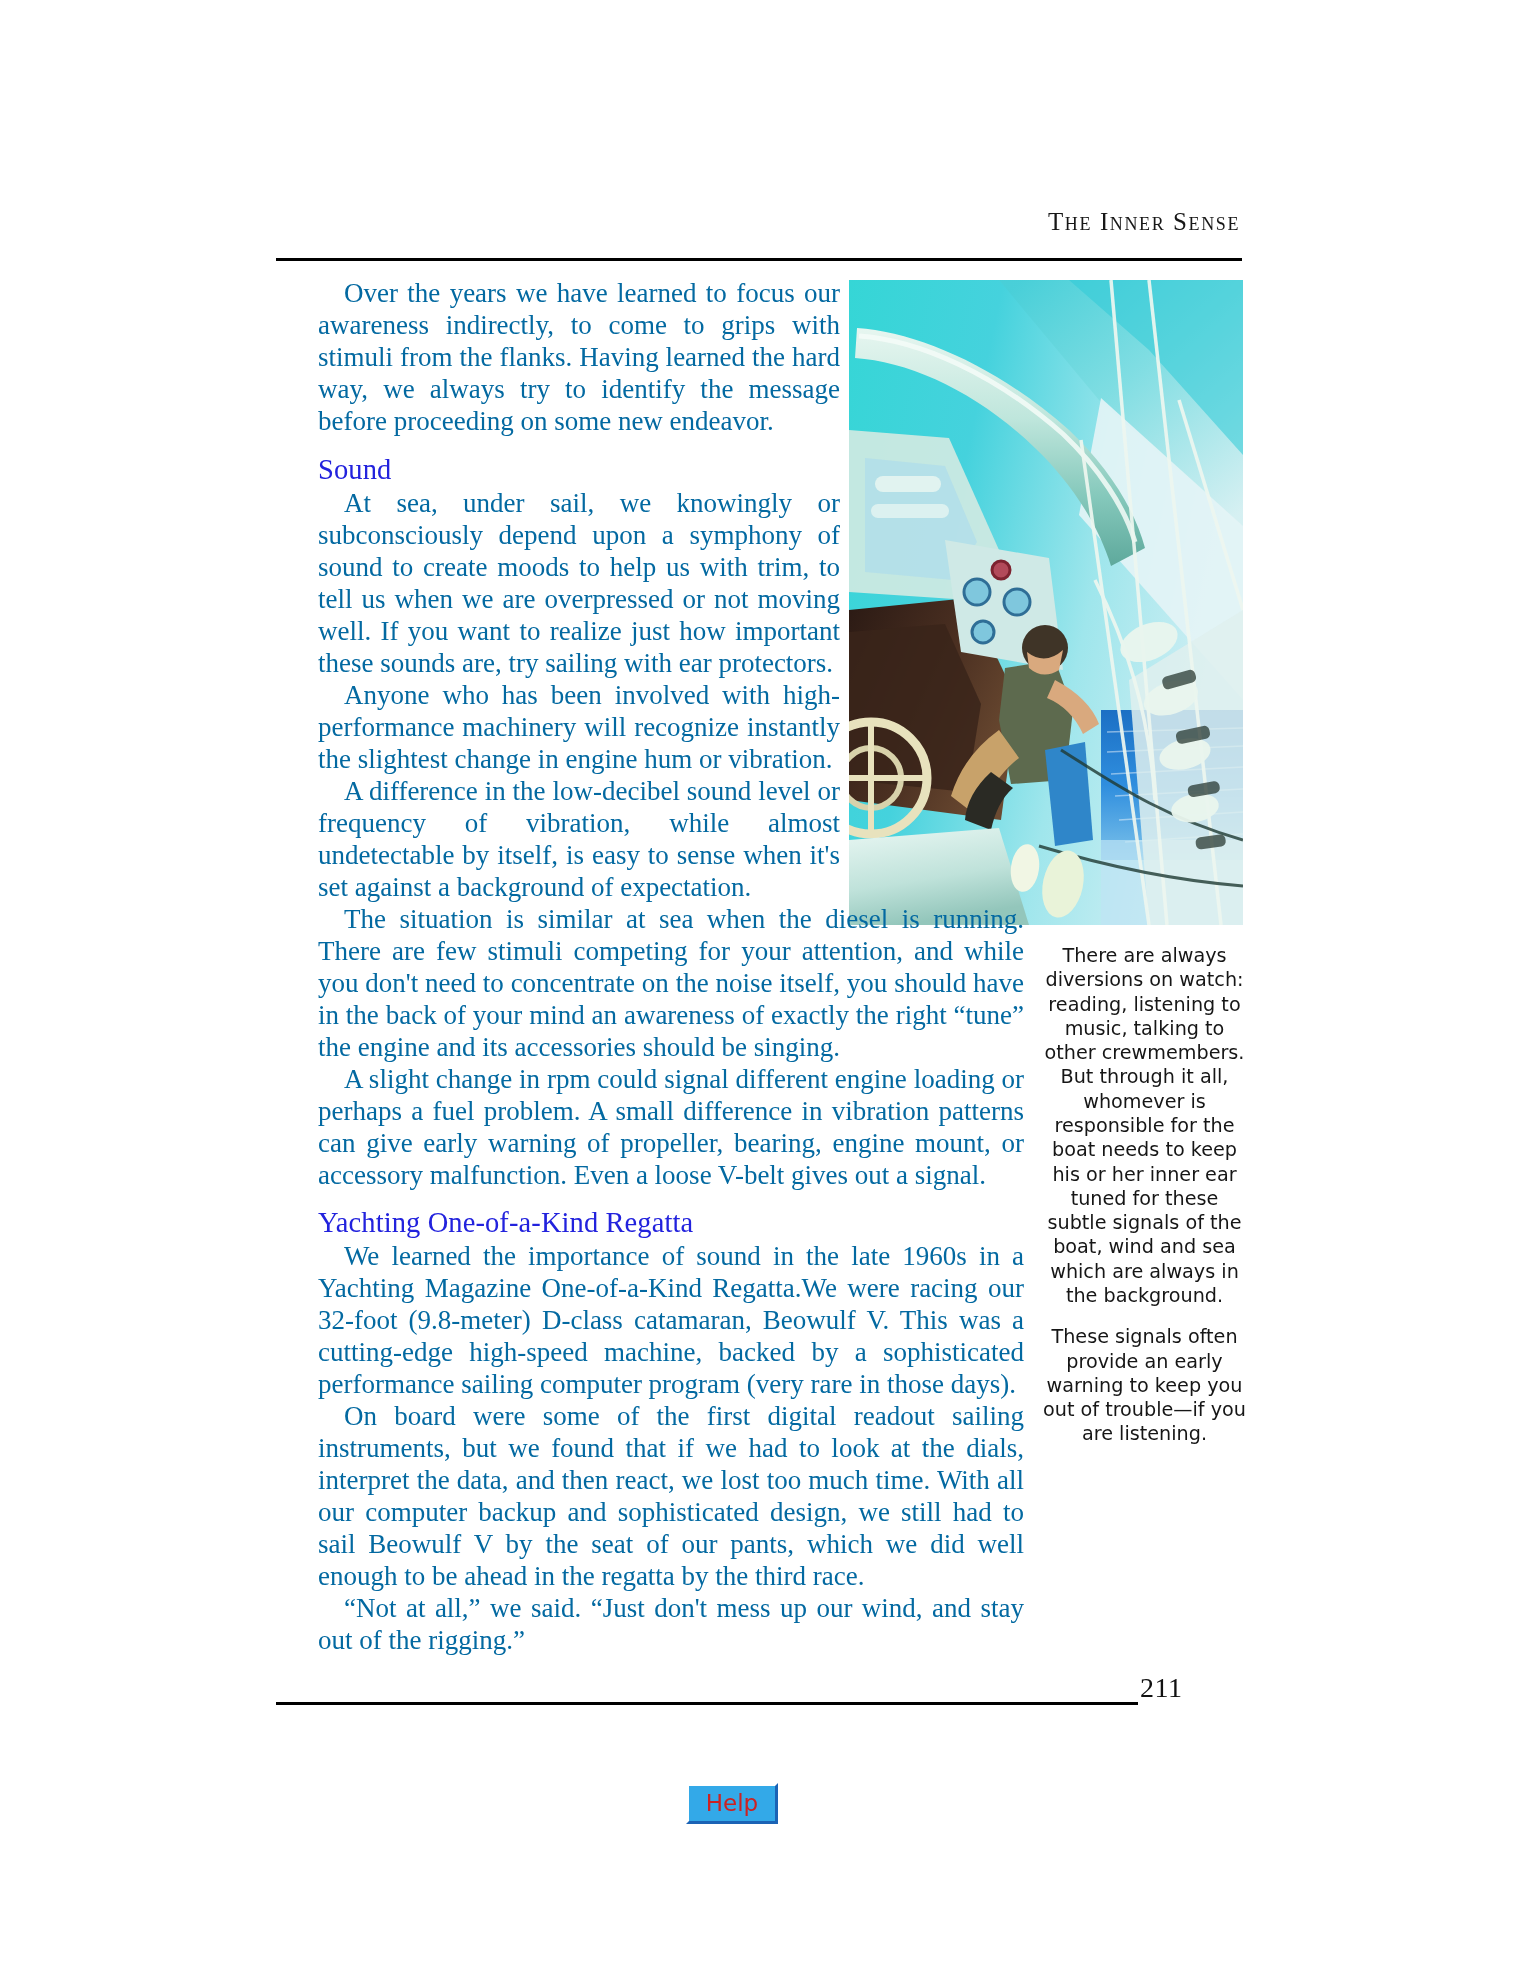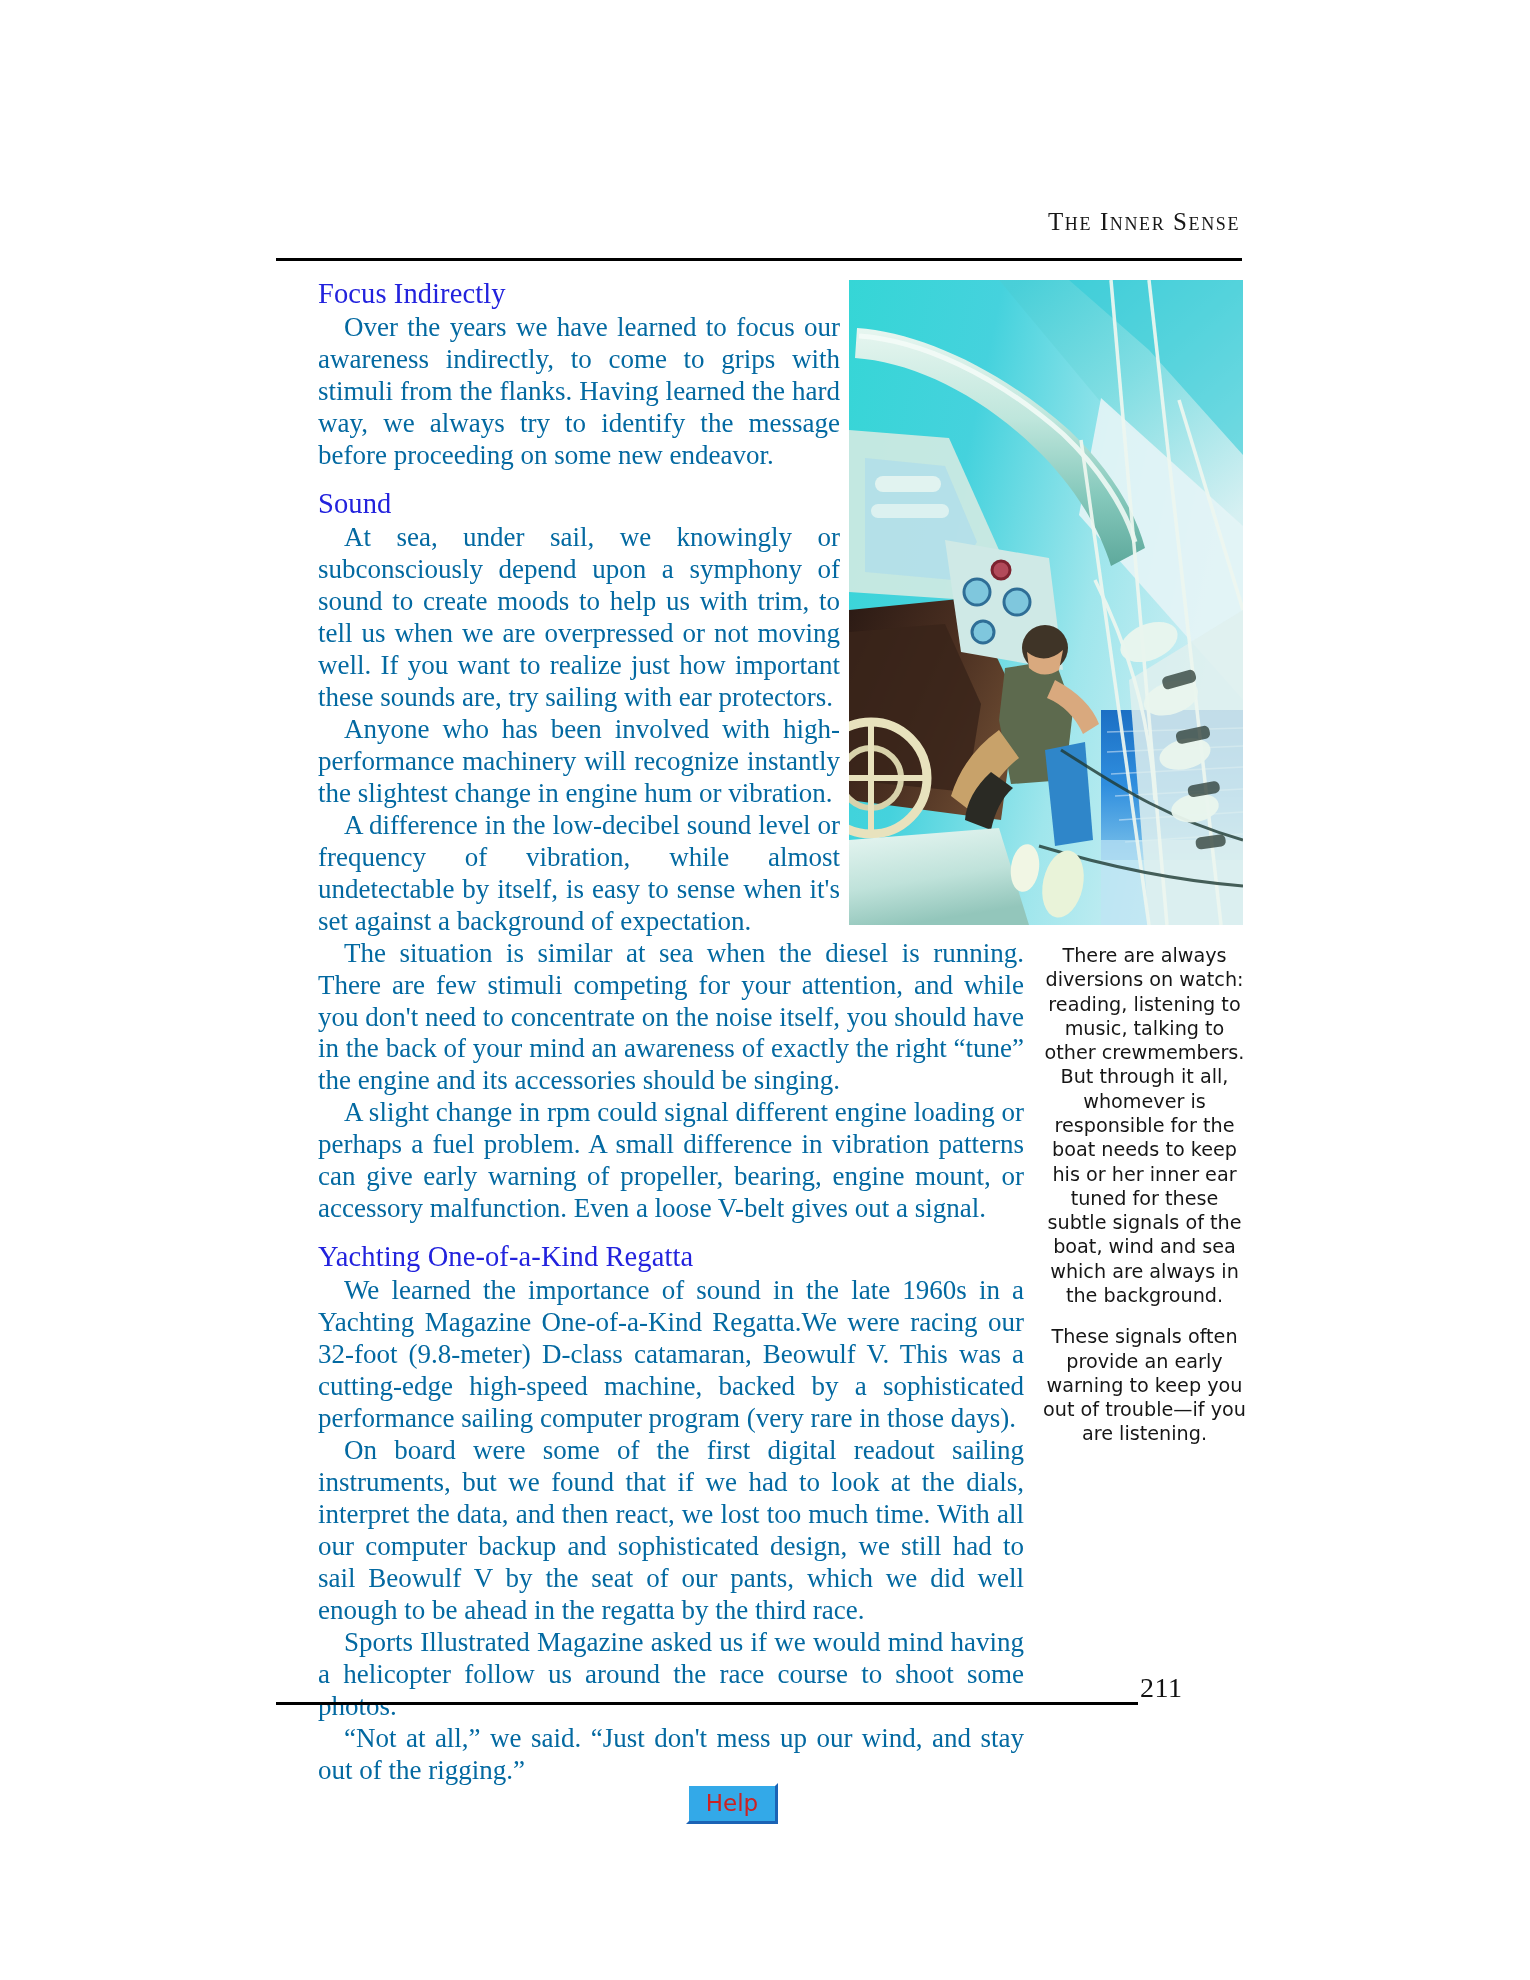--- a/index.html
+++ b/index.html
@@ -282,34 +282,32 @@
       </g>
 
       <polygon points="0,560 150,548 180,645 0,645" fill="url(#deckGrad)"></polygon>
       <ellipse cx="214" cy="604" rx="20" ry="34" fill="#e9f3d9" transform="rotate(12 214 604)"></ellipse>
       <ellipse cx="176" cy="588" rx="14" ry="24" fill="#f1f6e4" transform="rotate(8 176 588)"></ellipse>
     </svg>
   </div>
 
   <div class="col-main">
 
-    <h2 class="sec narrow">Focus Indirectly</h2>
     <p class="body narrow">Over the years we have learned to focus our awareness indirectly, to come to grips with stimuli from the flanks. Having learned the hard way, we always try to identify the message before proceeding on some new endeavor.</p>
 
     <h2 class="sec narrow tight">Sound</h2>
     <p class="body narrow">At sea, under sail, we knowingly or subconsciously depend upon a symphony of sound to create moods to help us with trim, to tell us when we are overpressed or not moving well. If you want to realize just how important these sounds are, try sailing with ear protectors.</p>
     <p class="body narrow">Anyone who has been involved with high-performance machinery will recognize instantly the slightest change in engine hum or vibration.</p>
     <p class="body narrow">A difference in the low-decibel sound level or frequency of vibration, while almost undetectable by itself, is easy to sense when it's set against a background of expectation.</p>
     <p class="body">The situation is similar at sea when the diesel is running. There are few stimuli competing for your attention, and while you don't need to concentrate on the noise itself, you should have in the back of your mind an awareness of exactly the right “tune” the engine and its accessories should be singing.</p>
     <p class="body">A slight change in rpm could signal different engine loading or perhaps a fuel problem. A small difference in vibration patterns can give early warning of propeller, bearing, engine mount, or accessory malfunction. Even a loose V-belt gives out a signal.</p>
 
     <h2 class="sec tight">Yachting One-of-a-Kind Regatta</h2>
     <p class="body">We learned the importance of sound in the late 1960s in a Yachting Magazine One-of-a-Kind Regatta.We were racing our 32-foot (9.8-meter) D-class catamaran, Beowulf V. This was a cutting-edge high-speed machine, backed by a sophisticated performance sailing computer program (very rare in those days).</p>
     <p class="body">On board were some of the first digital readout sailing instruments, but we found that if we had to look at the dials, interpret the data, and then react, we lost too much time. With all our computer backup and sophisticated design, we still had to sail Beowulf V by the seat of our pants, which we did well enough to be ahead in the regatta by the third race.</p>
-    <p class="body">Sports Illustrated Magazine asked us if we would mind having a helicopter follow us around the race course to shoot some photos.</p>
     <p class="body">“Not at all,” we said. “Just don't mess up our wind, and stay out of the rigging.”</p>
   </div>
 
   <div class="caption-col">
     <p>There are always diversions on watch: reading, listening to music, talking to other crewmembers. But through it all, whomever is responsible for the boat needs to keep his or her inner ear tuned for these subtle signals of the boat, wind and sea which are always in the background.</p>
     <p>These signals often provide an early warning to keep you out of trouble—if you are listening.</p>
   </div>
 
   <div class="foot-rule"></div>
   <div class="folio">211</div>

